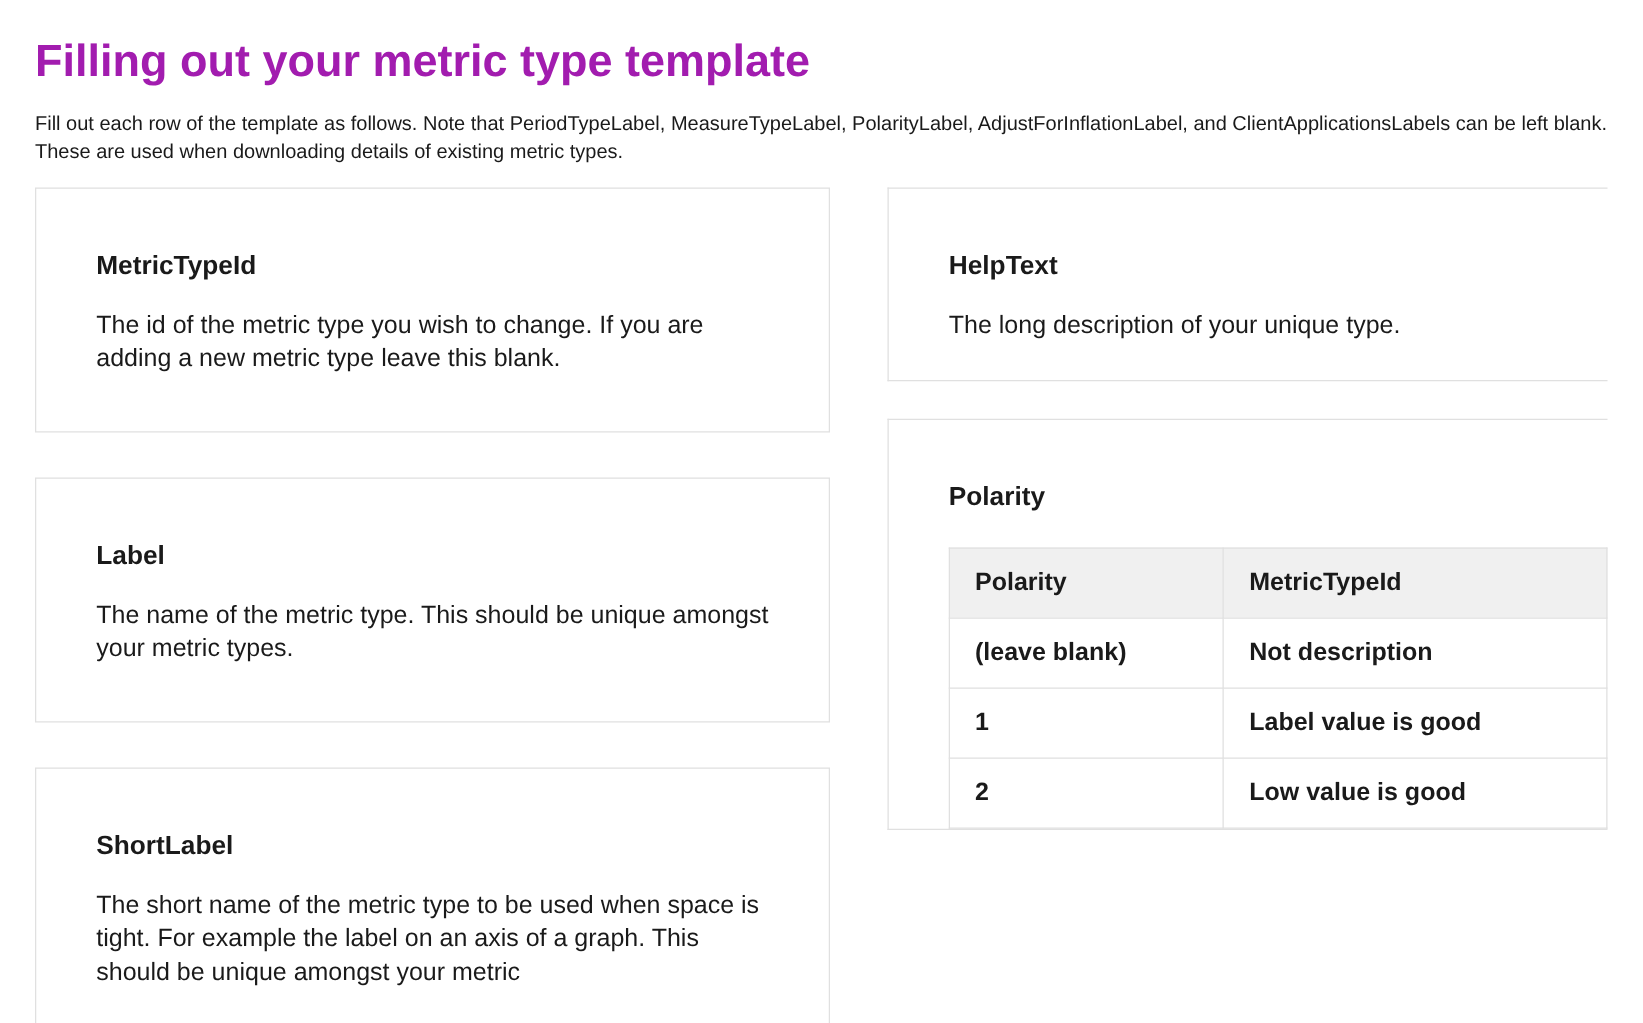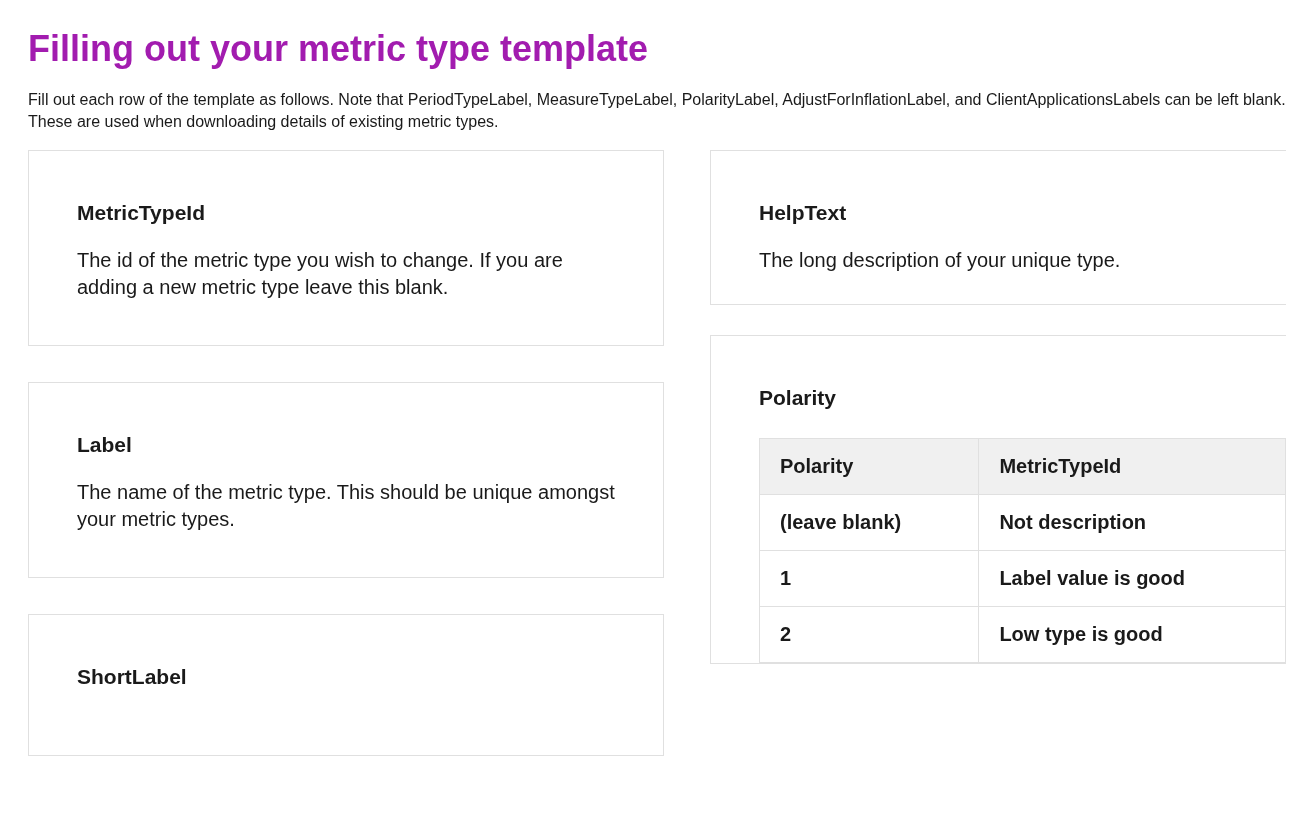--- a/index.html
+++ b/index.html
@@ -105,20 +105,21 @@
       <p class="card-desc">The id of the metric type you wish to change. If you are adding a new metric type leave this blank.</p>
     </div>
 
     <div class="card">
       <h2 class="card-title">Label</h2>
       <p class="card-desc">The name of the metric type. This should be unique amongst your metric types.</p>
     </div>
 
     <div class="card">
       <h2 class="card-title">ShortLabel</h2>
+      <p class="card-desc">The short name of the metric type to be used when space is tight. For example the label on an axis of a graph. This should be unique amongst your metric</p>
     </div>
 
   </div>
 
   <div class="col-right">
 
     <div class="card helptext-card">
       <h2 class="card-title">HelpText</h2>
       <p class="card-desc">The long description of your unique type.</p>
     </div>
@@ -137,20 +138,20 @@
           <tr>
             <td>(leave blank)</td>
             <td>Not description</td>
           </tr>
           <tr>
             <td>1</td>
             <td>Label value is good</td>
           </tr>
           <tr>
             <td>2</td>
-            <td>Low type is good</td>
+            <td>Low value is good</td>
           </tr>
         </tbody>
       </table>
     </div>
 
   </div>
 </div>
 
 </body></html>

